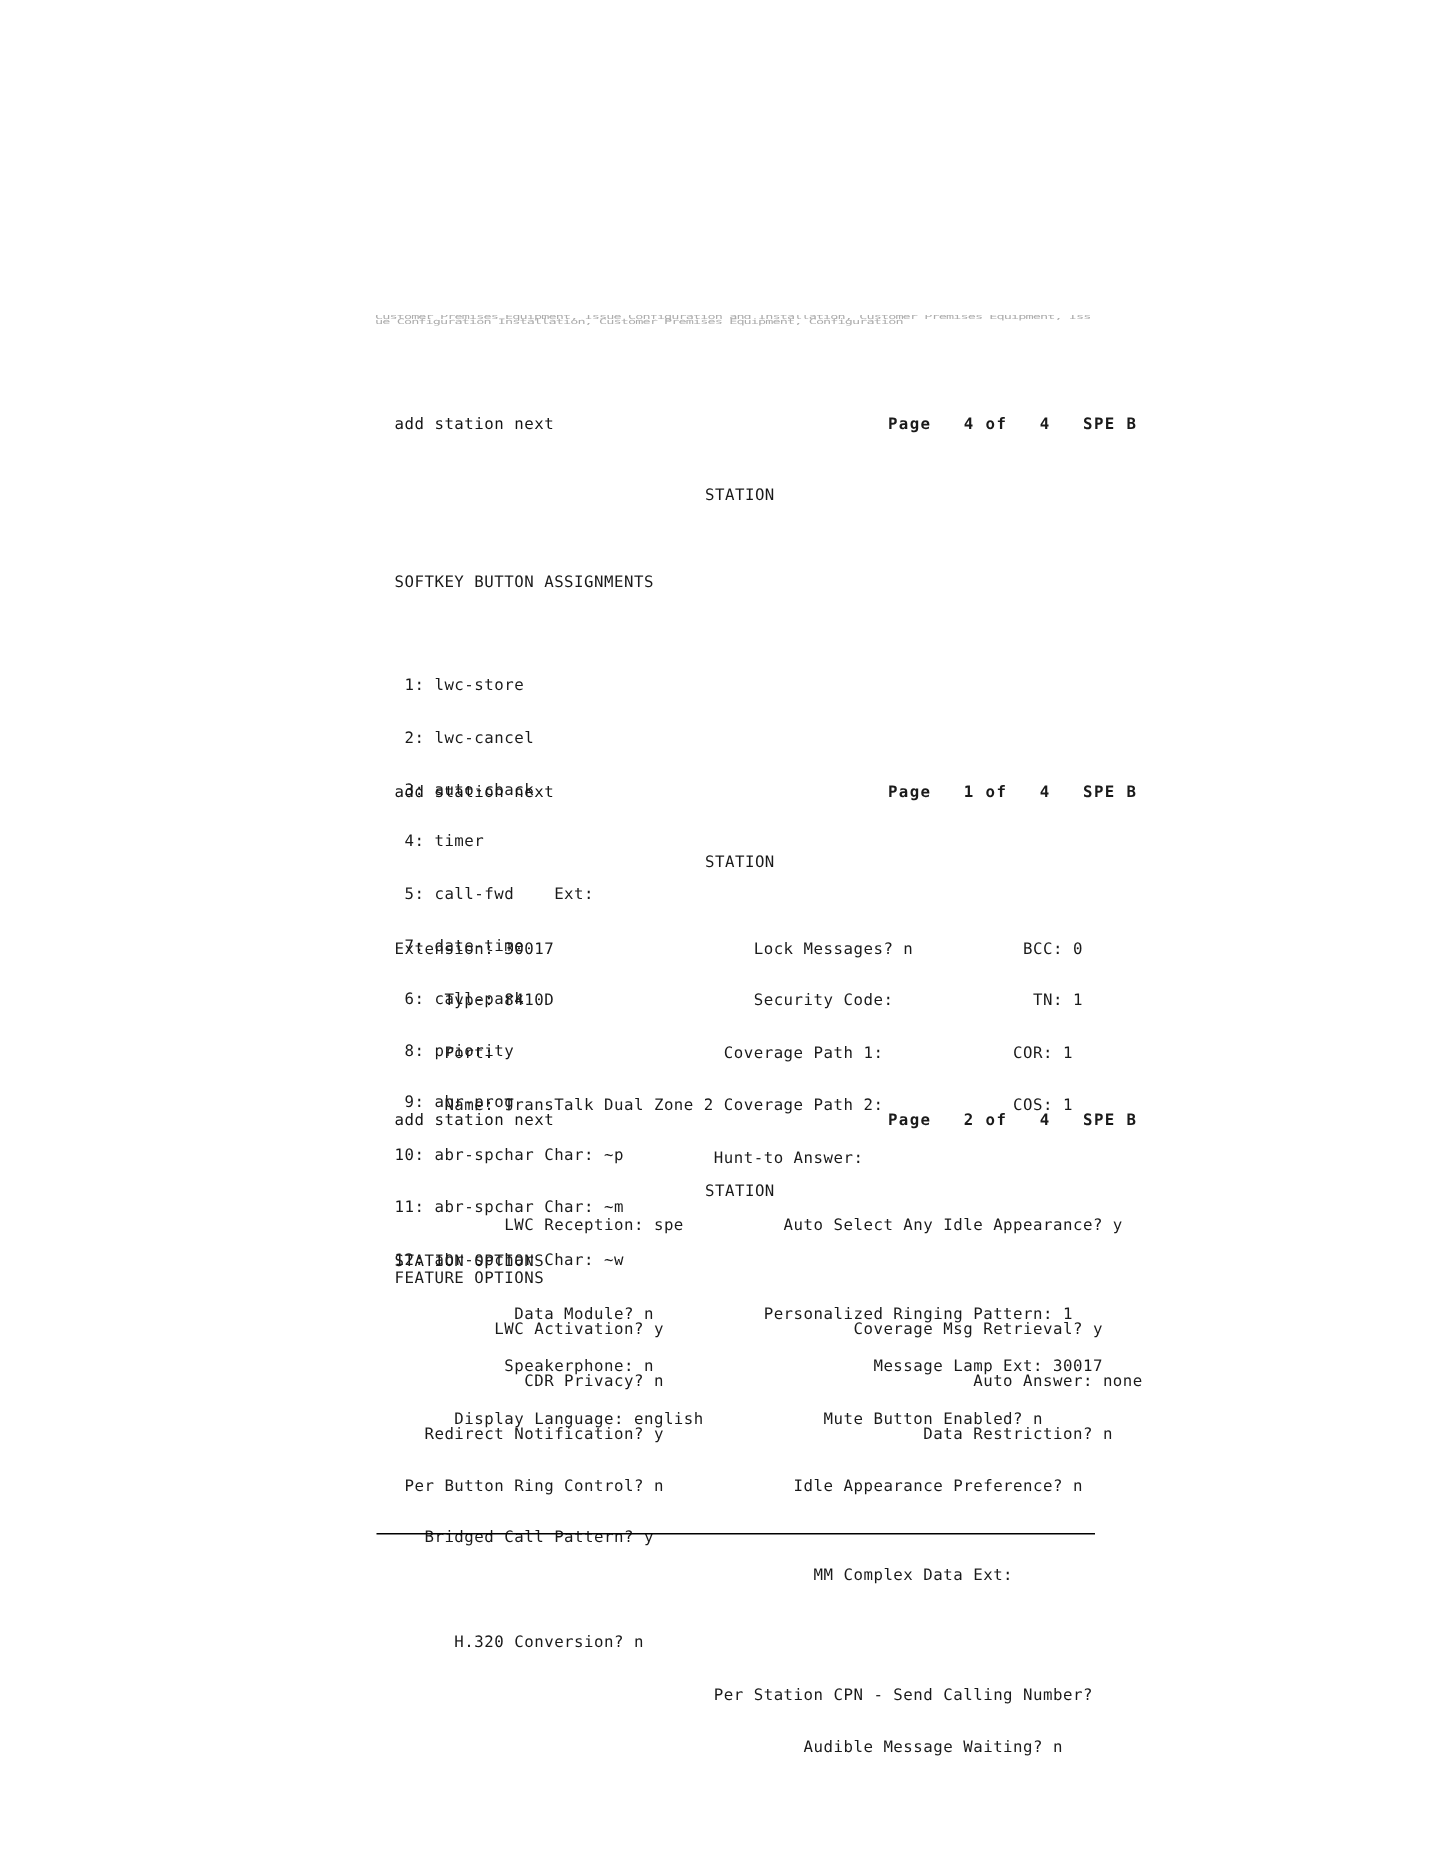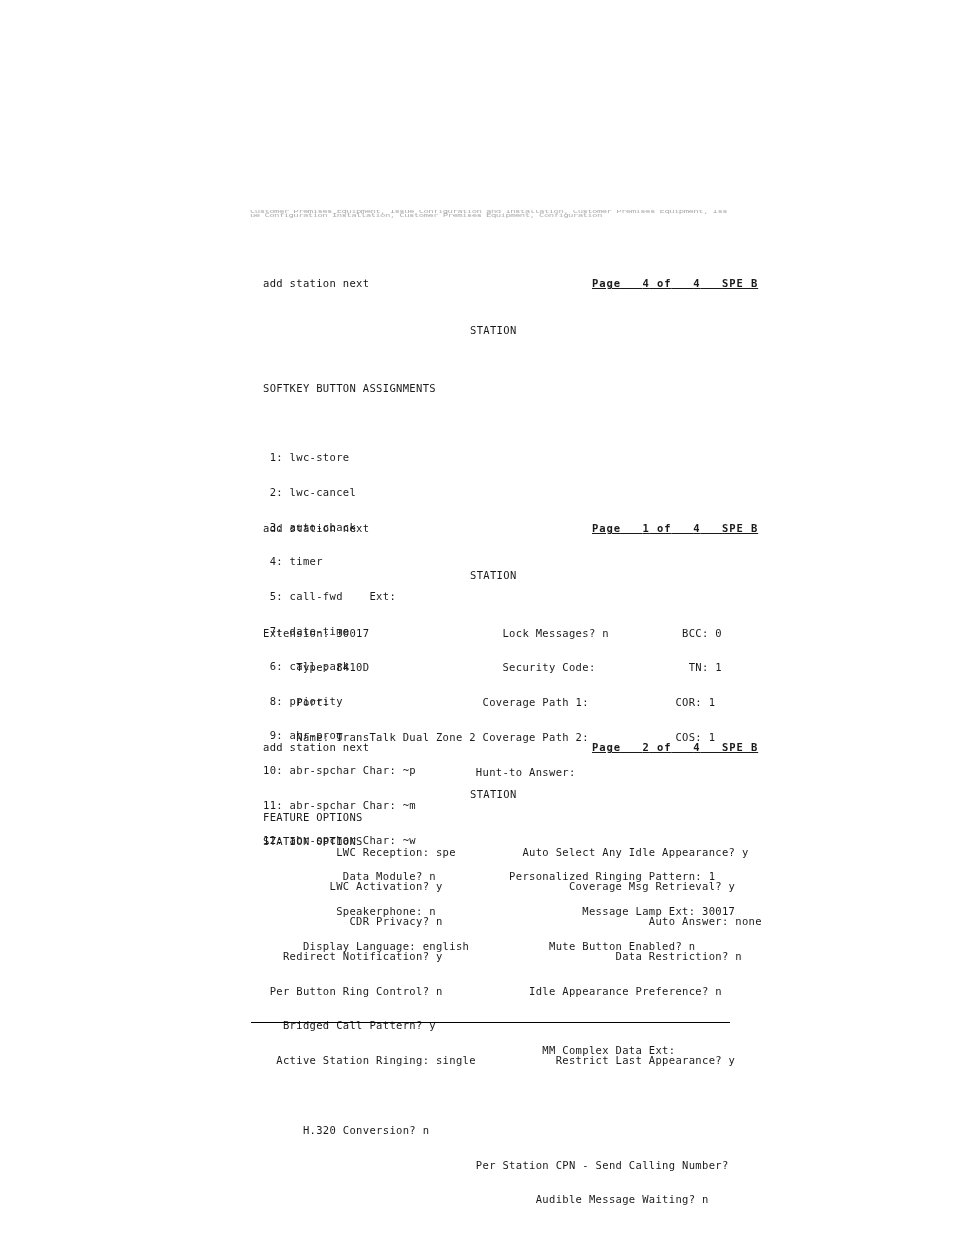--- a/index.html
+++ b/index.html
@@ -72,21 +72,20 @@
   }
   .hdr-left {
     position: absolute;
     left: 0; top: 0;
   }
   .hdr-right {
     position: absolute;
     left: 329px; top: 0;
     font-weight: bold;
     letter-spacing: 0.9px;
-    text-decoration: underline;
   }
   .station-title {
     position: absolute;
     left: 207px;
   }
 
   .blk1 { top: 255px; }
   .blk2 { top: 500px; }
   .blk3 { top: 719px; }
 
@@ -161,28 +160,27 @@
   </div>
 
   <div class="screen blk3">
     <div class="hdr-row">
       <span class="hdr-left cmd">add station next</span>
       <span class="hdr-right"><span>Page</span>&nbsp;&nbsp;&nbsp;<span>2</span>&nbsp;<span>of</span>&nbsp;&nbsp;&nbsp;<span>4</span>&nbsp;&nbsp;&nbsp;<span>SPE B</span></span>
     </div>
     <div class="hdr-row">
       <span class="station-title">STATION</span>
     </div>
+    <div class="line">           LWC Reception: spe          Auto Select Any Idle Appearance? y</div>
     <div class="line">FEATURE OPTIONS</div>
-    <div class="line">           LWC Reception: spe          Auto Select Any Idle Appearance? y</div>
     <div class="line">          LWC Activation? y                   Coverage Msg Retrieval? y</div>
     <div class="line">             CDR Privacy? n                               Auto Answer: none</div>
     <div class="line">   Redirect Notification? y                          Data Restriction? n</div>
     <div class="line"> Per Button Ring Control? n             Idle Appearance Preference? n</div>
     <div class="line">   Bridged Call Pattern? y</div>
-    <div class="line">  Active Station Ringing: single            Restrict Last Appearance? y</div>
     <div class="line spacer">&nbsp;</div>
     <div class="line">      H.320 Conversion? n</div>
     <div class="line">                                Per Station CPN - Send Calling Number?</div>
     <div class="line">                                         Audible Message Waiting? n</div>
     
     
     
   </div>
 
   <div class="bottom-rule"></div>

